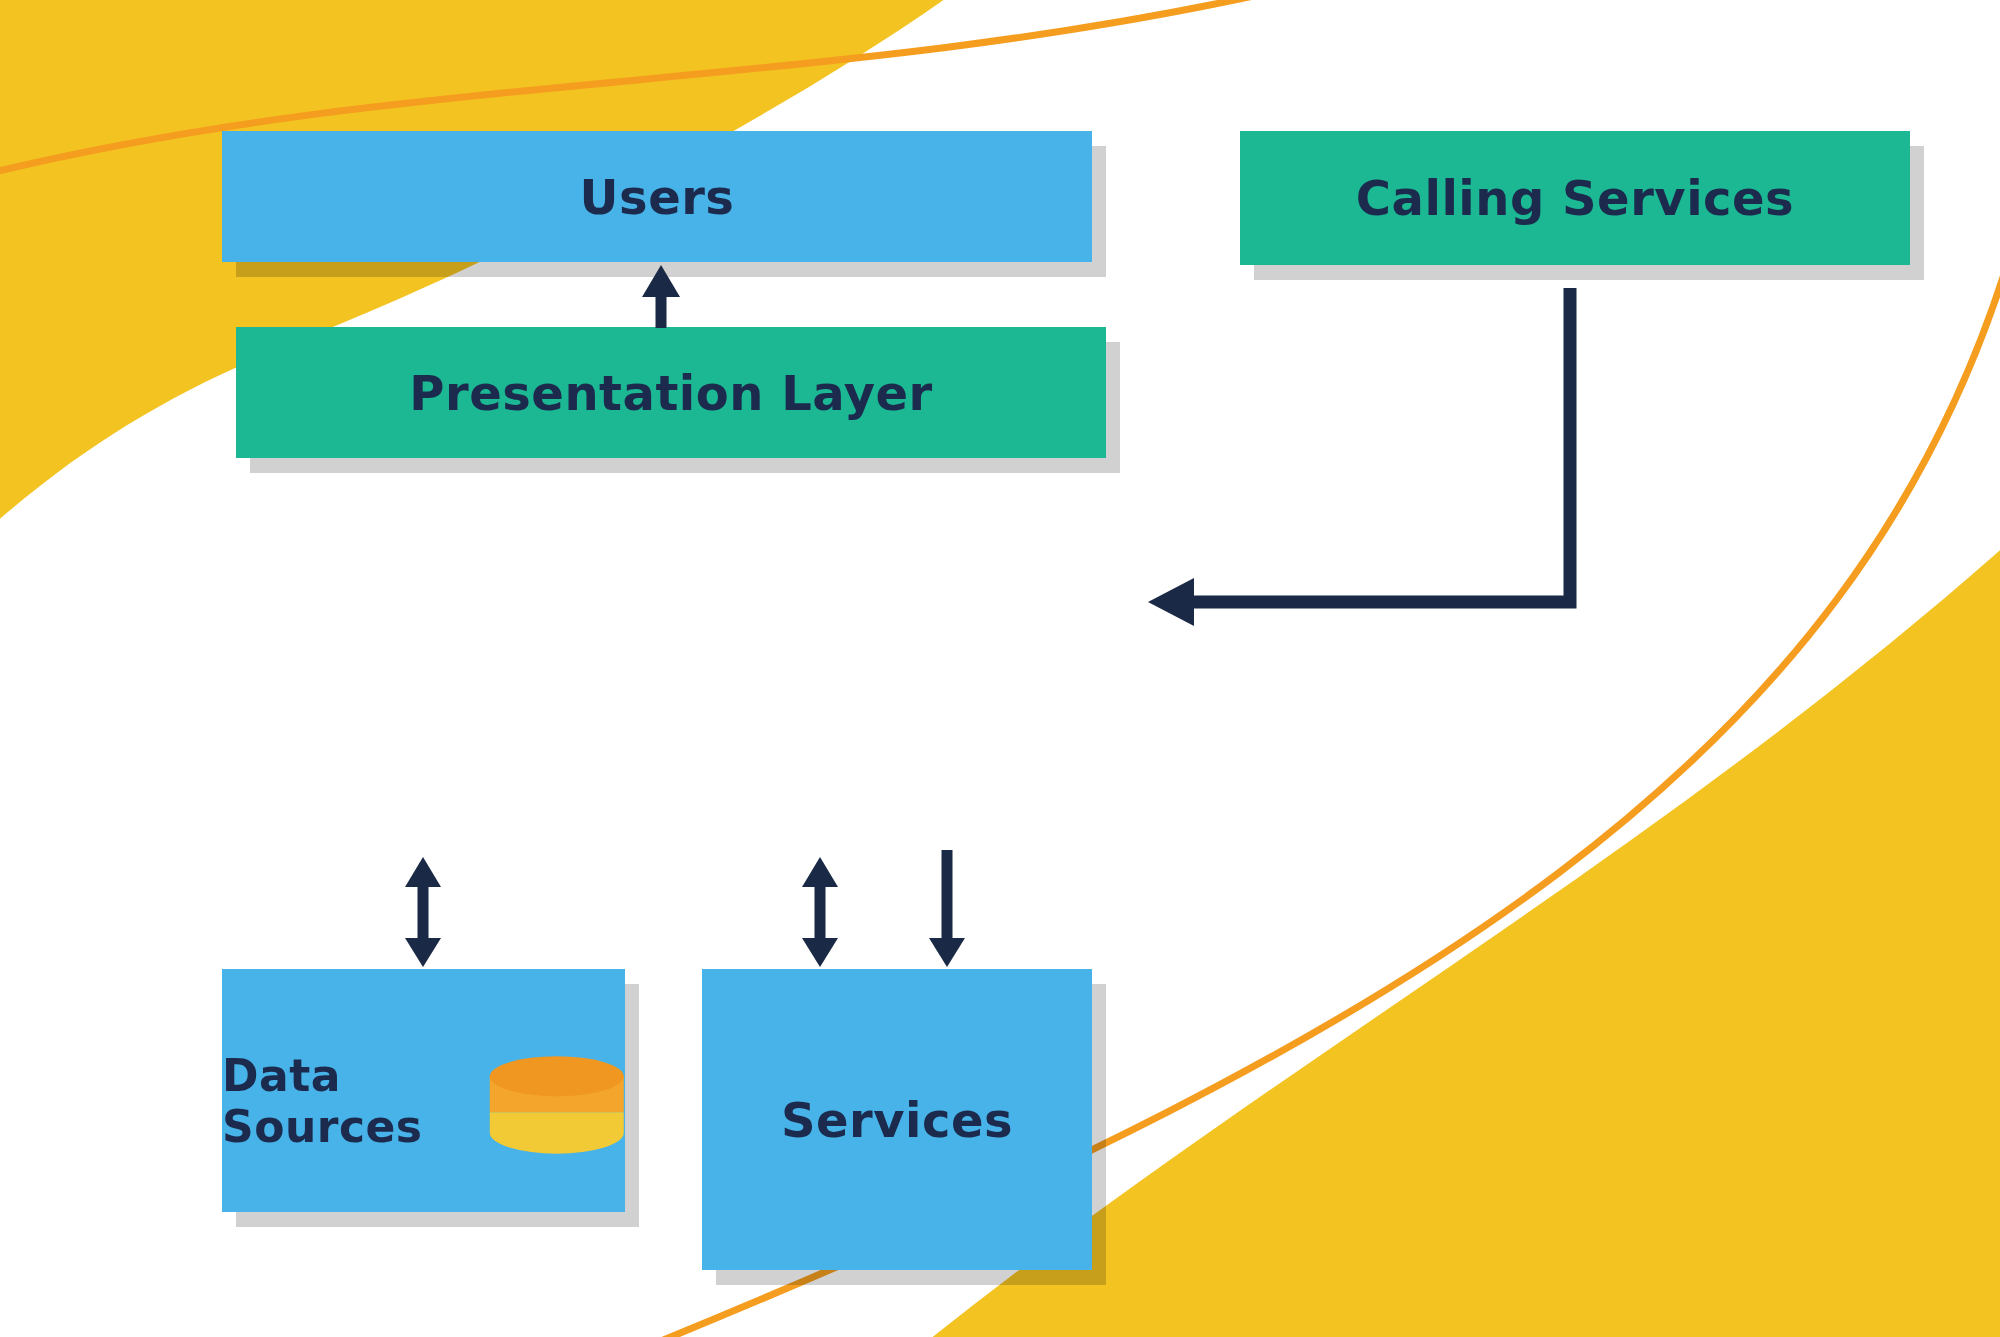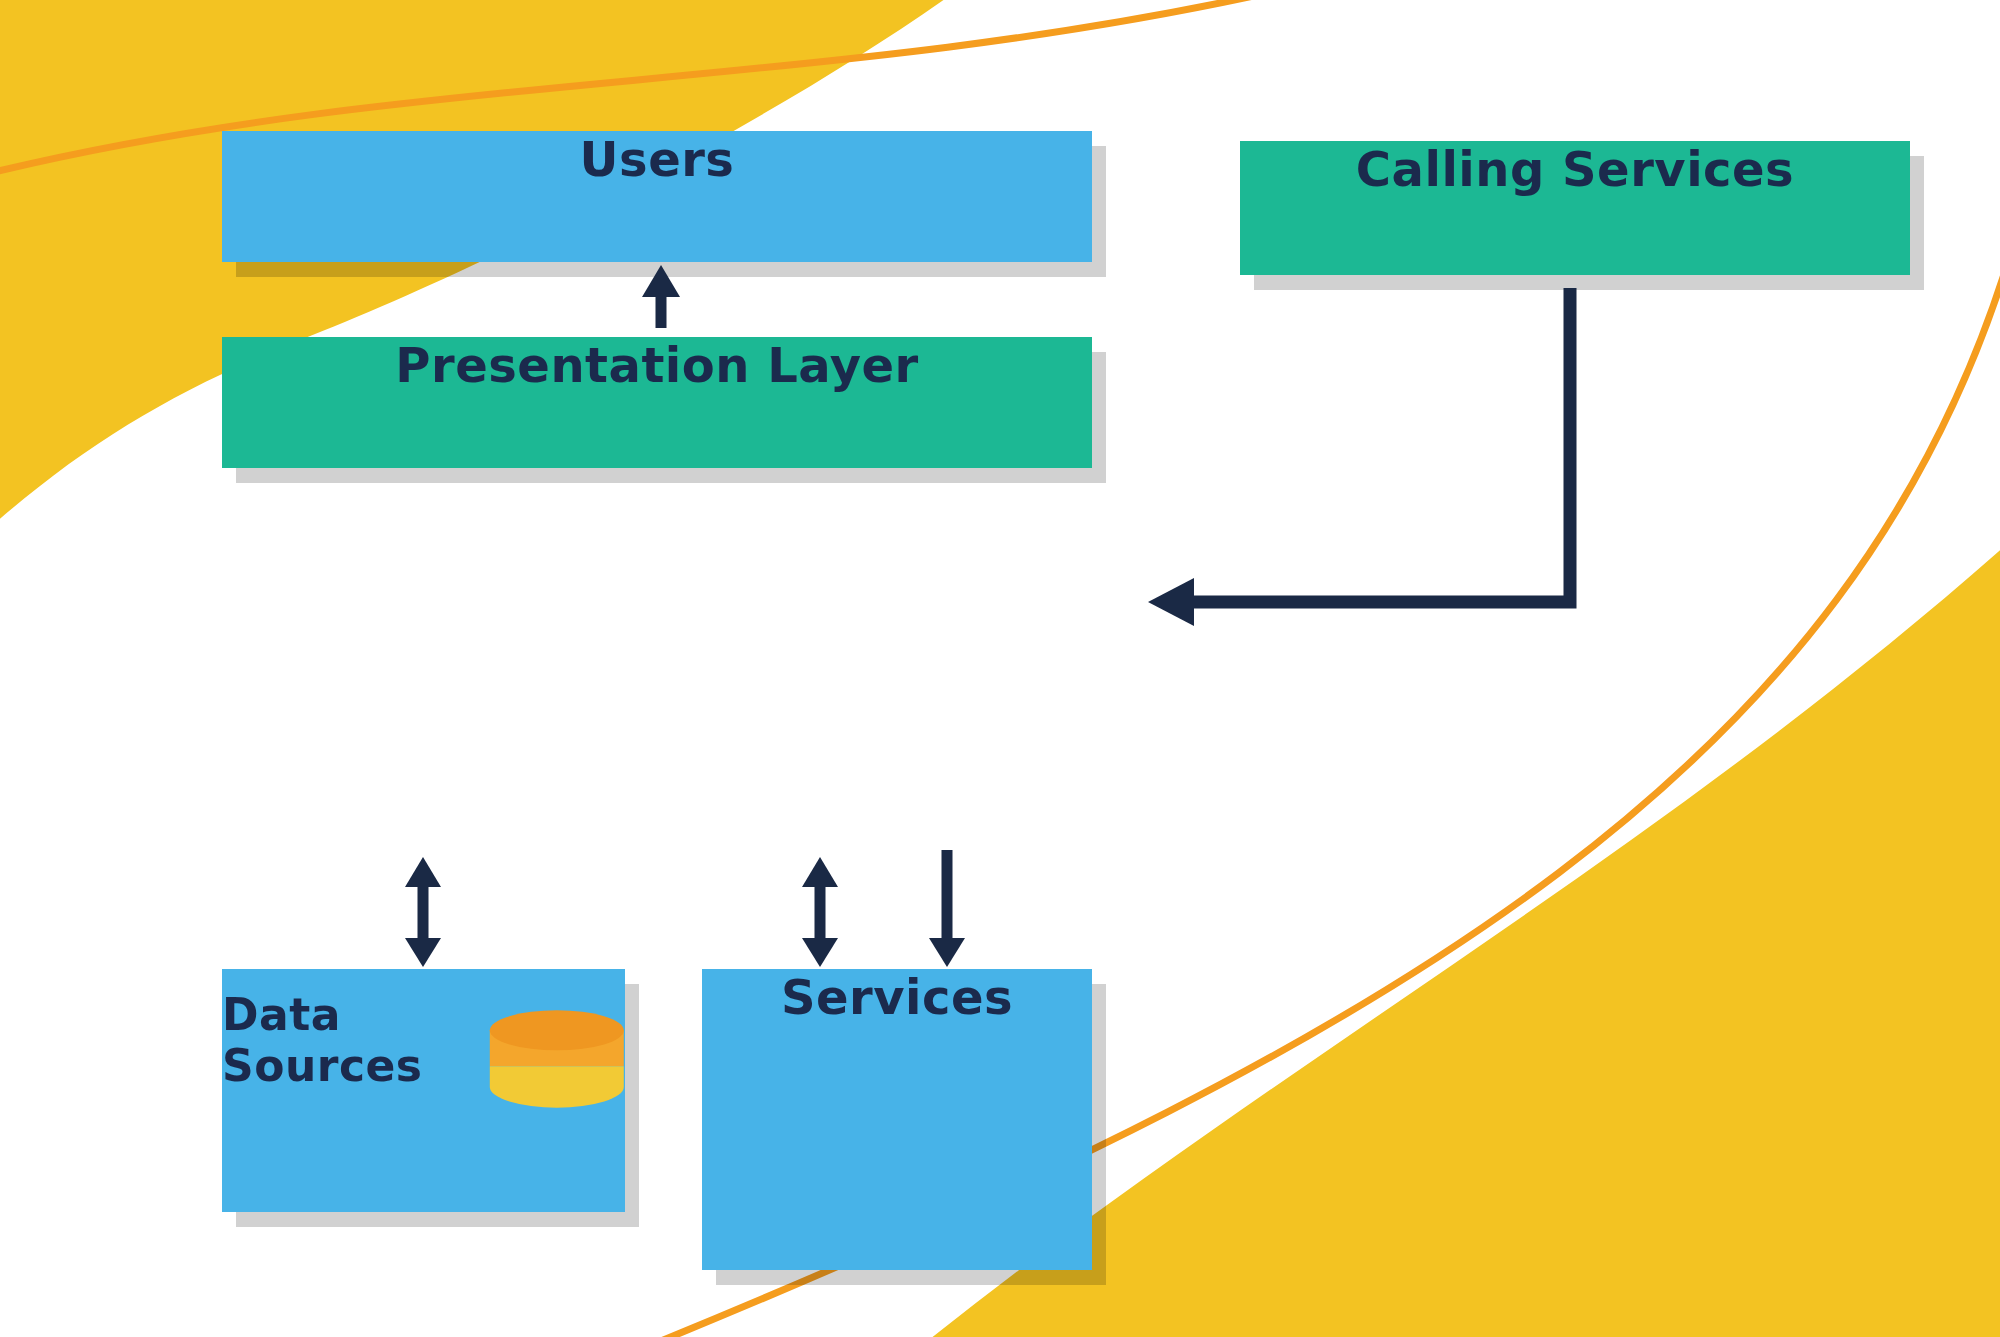--- a/index.html
+++ b/index.html
@@ -36,33 +36,33 @@
     fill: none;
     stroke: var(--arrow-navy);
     stroke-width: 13;
   }
 
   .box {
     position: absolute;
     z-index: 1;
     box-sizing: border-box;
     display: flex;
-    align-items: flex-start;
+    align-items: center;
     justify-content: center;
     font-weight: 700;
     font-size: 48px;
     letter-spacing: 0.5px;
     color: var(--text-navy);
     box-shadow: 14px 15px 0 0 var(--shadow);
   }
   .box.blue { background: var(--box-blue); }
-  .box.teal { background: var(--box-teal); margin-top: 10px; }
+  .box.teal { background: var(--box-teal); }
 
   .box--users        { left: 222px; top: 131px; width: 870px; height: 131px; }
-  .box--presentation { left: 222px; top: 327px; width: 870px; height: 131px; }
+  .box--presentation { left: 236px; top: 327px; width: 870px; height: 131px; }
   .box--business     { left: 222px; top: 521px; width: 870px; height: 131px; }
   .box--data         { left: 222px; top: 715px; width: 870px; height: 131px; }
   .box--data-sources {
     left: 222px; top: 969px; width: 403px; height: 243px;
     flex-direction: row;
     justify-content: flex-start;
     padding-top: 20px;
     font-size: 44px;
   }
   .box--services     { left: 702px; top: 969px; width: 390px; height: 301px; }

